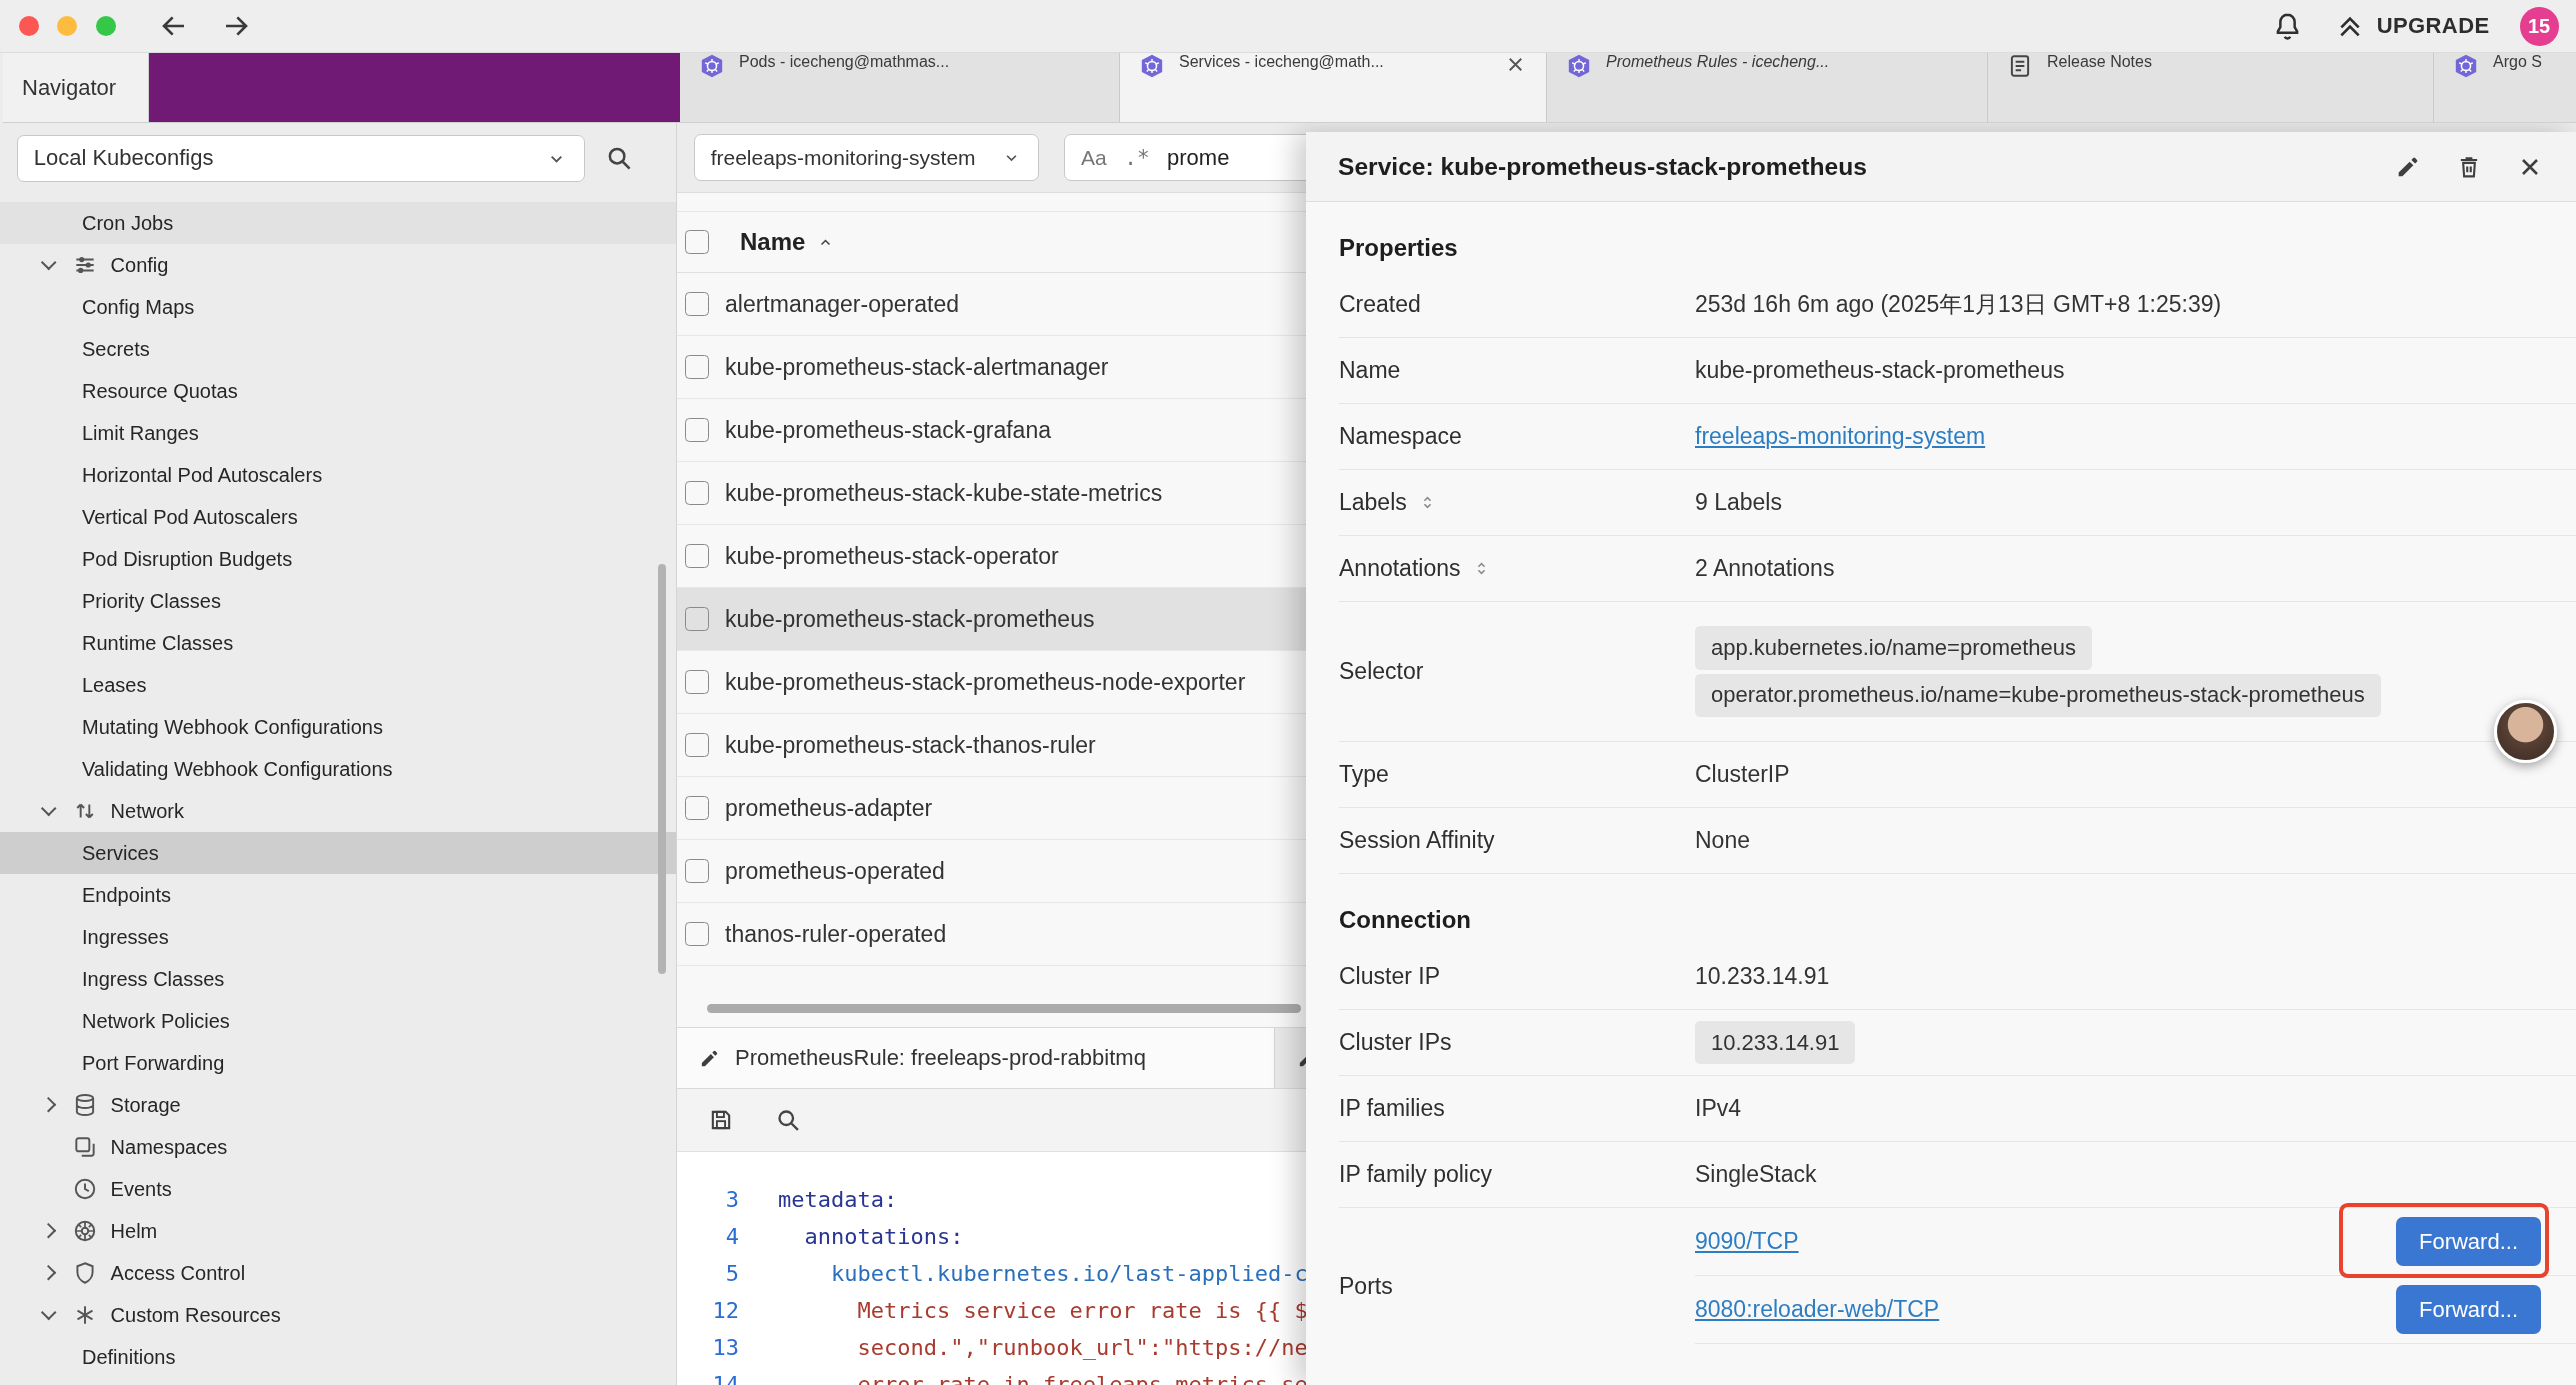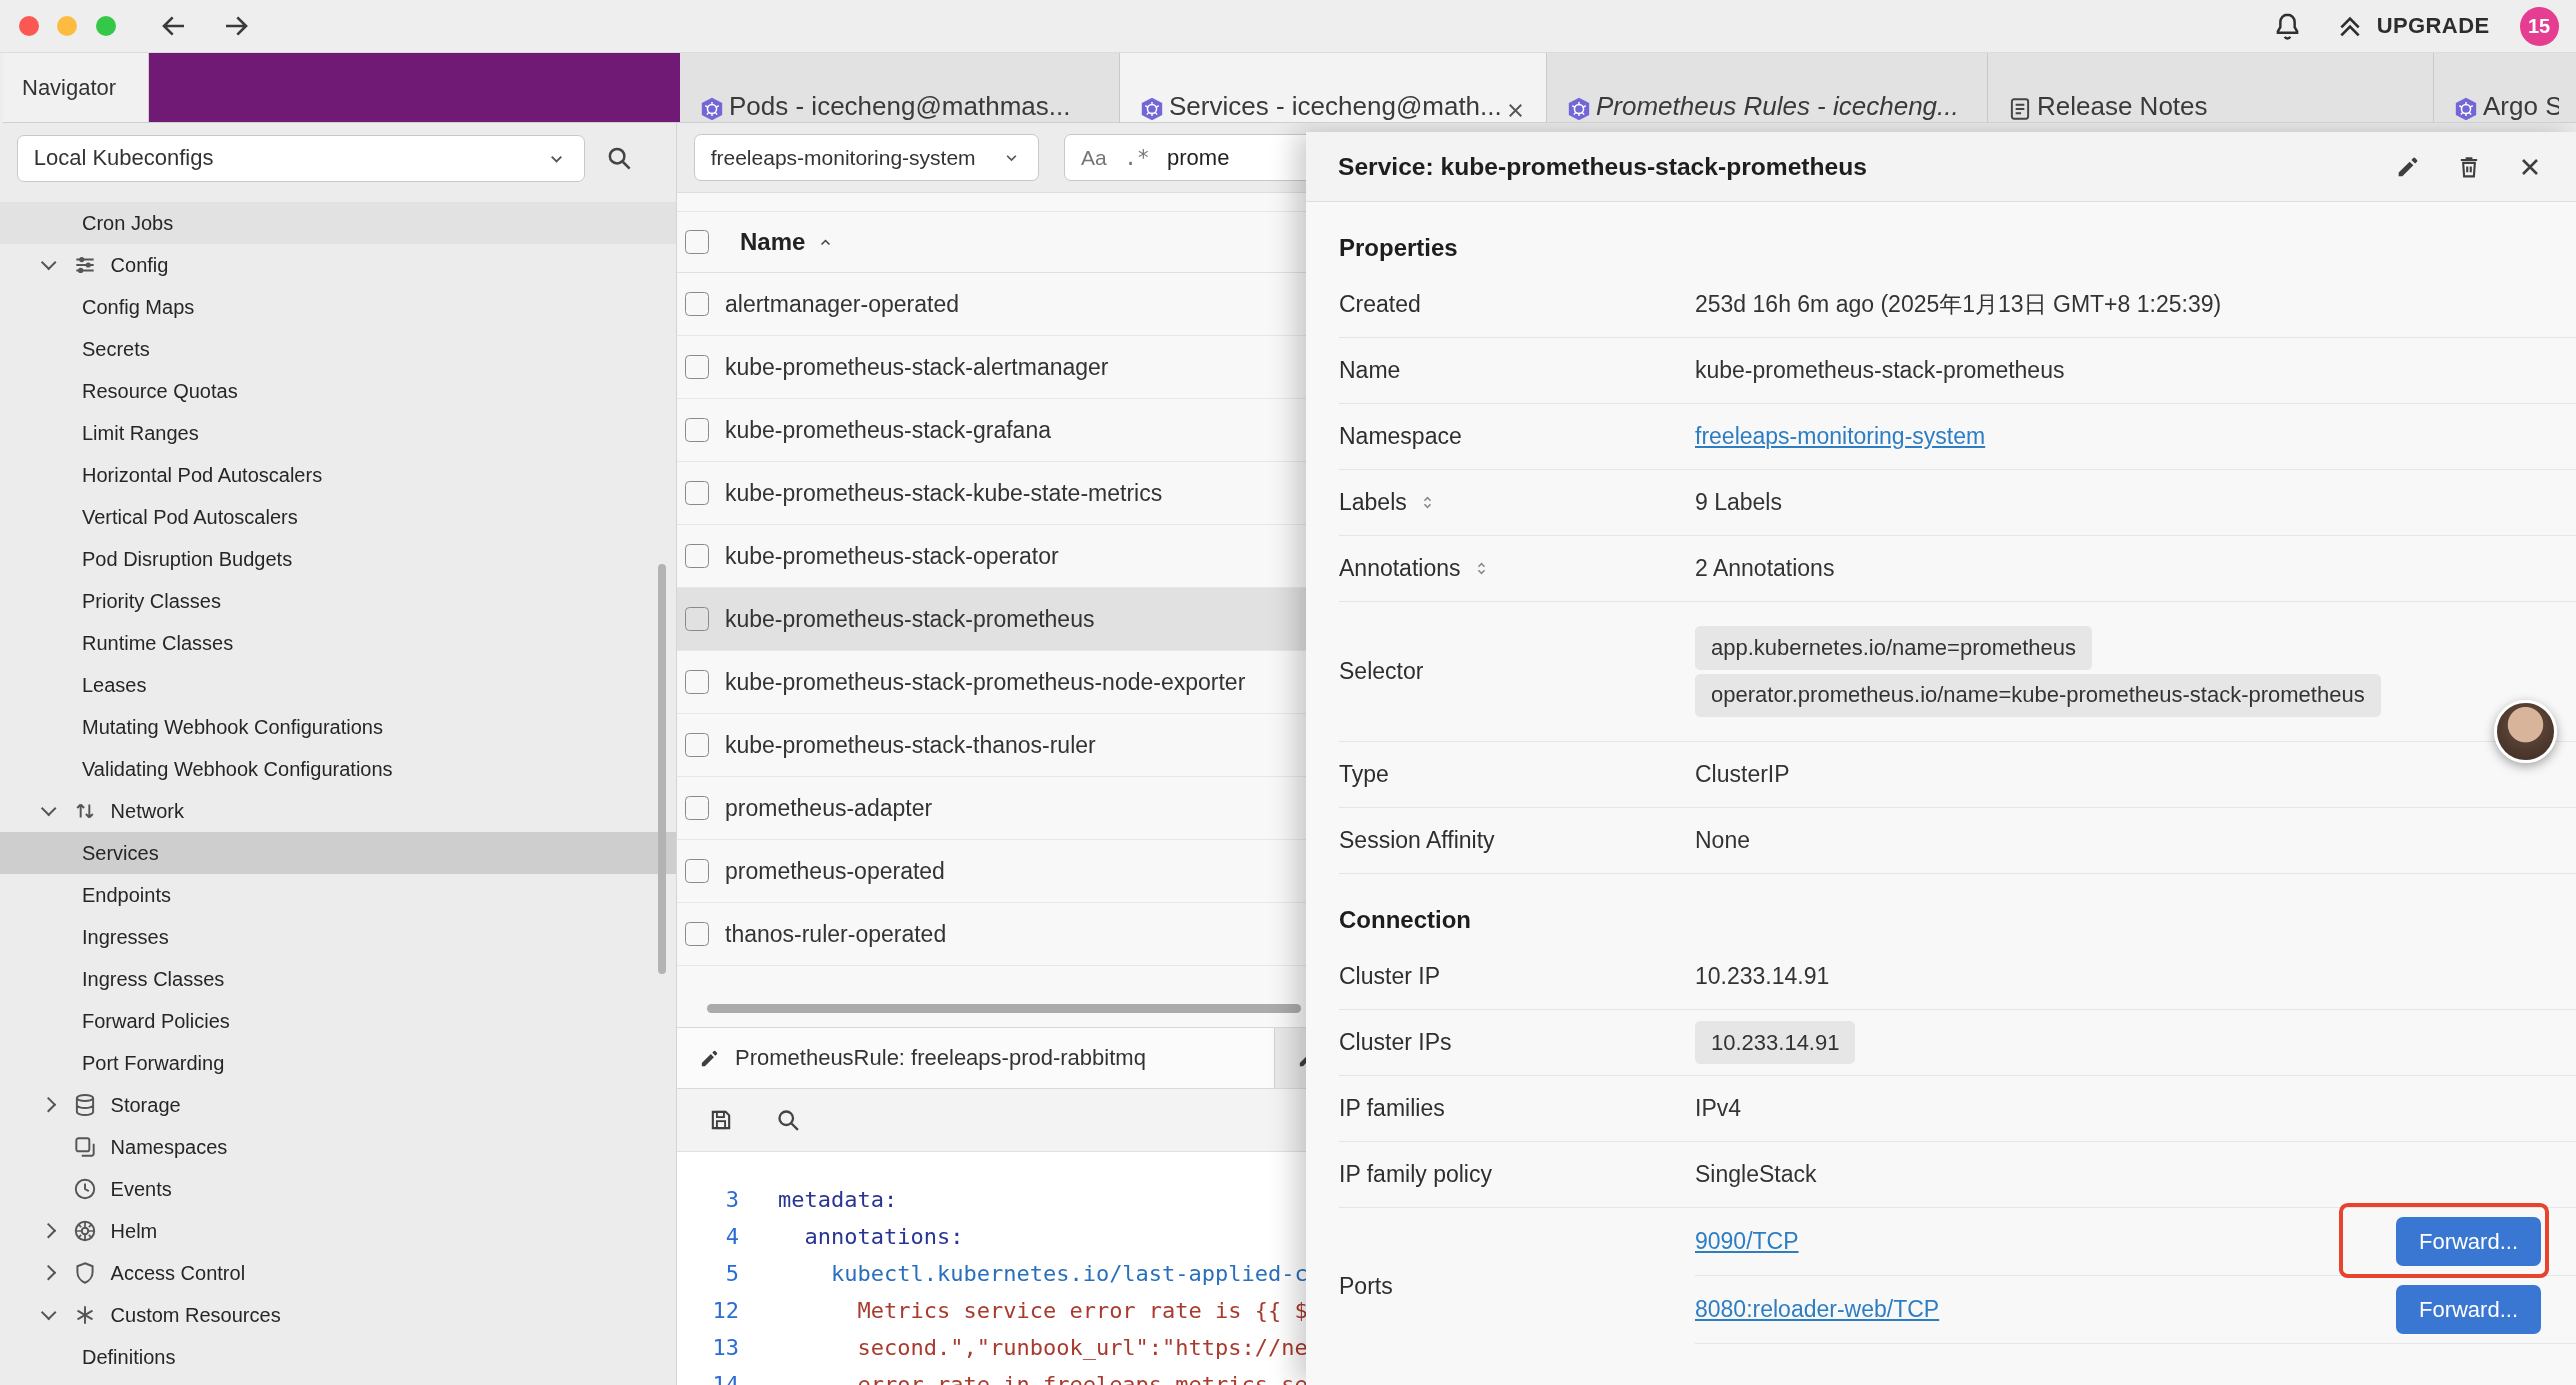--- a/index.html
+++ b/index.html
@@ -15,21 +15,21 @@
   .nav-arrows{display:flex;gap:30px;margin-left:42px}
   .ibtn{background:none;border:none;cursor:pointer;display:flex;align-items:center;justify-content:flex-start;padding:0}
   .right-cluster{margin-left:auto;display:flex;align-items:center;gap:30px;margin-right:17.5px}
   .upgrade{display:flex;align-items:center;gap:10.5px;font-size:22px;font-weight:700;color:#2d2d2d;letter-spacing:0.4px}
   .notif-badge{width:39px;height:39px;border-radius:50%;background:#e53d8f;color:#fff;font-size:20px;font-weight:700;display:flex;align-items:center;justify-content:center}
 
   
   .tabstrip{position:absolute;left:3px;top:53px;width:100%;height:70px;background:#701a75;border-bottom:0.9px solid #cfcfcf;display:flex;z-index:9}
   .nav-tab{width:146px;background:#f1f1f1;border-right:0.9px solid #cfcfcf;display:flex;align-items:center;padding-left:19px;font-size:22px;color:#333}
   .tab-gap{width:531px}
-  .tab{display:flex;align-items:flex-end;gap:4px;padding:0 19px;border-right:0.9px solid #c9c9c9;font-size:26px;color:#3a3a3a;background:#e2e2e2;min-width:0}
+  .tab{display:flex;align-items:flex-start;gap:14px;padding:0 19px;border-right:0.9px solid #c9c9c9;font-size:16px;color:#3a3a3a;background:#e2e2e2;min-width:0}
   .tab.active{background:#f3f3f3}
   .tab .tlabel{flex:1;white-space:nowrap;overflow:hidden}
   .tab.preview .tlabel{font-style:italic}
   .t1{width:440px}.t2{width:427px}.t3{width:441px}.t4{width:446px}.t5{flex:1}
 
   
   .sidebar{position:absolute;left:0;top:123px;width:677px;bottom:0;background:#ececec;border-right:0.9px solid #d4d4d4;z-index:2}
   .side-toolbar{height:70px;display:flex;align-items:center;padding-left:16.7px}
   .select{height:47px;background:#fff;border:0.9px solid #c8c8c8;border-radius:7px;display:flex;align-items:center;padding:0 16px;font-size:22px;color:#333}
   .kc-select{width:568px}
@@ -304,21 +304,21 @@
     <div class="ti child">
         <span>Endpoints</span>
       </div>
     <div class="ti child">
         <span>Ingresses</span>
       </div>
     <div class="ti child">
         <span>Ingress Classes</span>
       </div>
     <div class="ti child">
-        <span>Forward Policies</span>
+        <span>Network Policies</span>
       </div>
     <div class="ti child">
         <span>Port Forwarding</span>
       </div>
 
     <div class="ti group">
       <span class="tchev-wrap">
           <span class="tchev right"></span>
         </span>
       <span class="ti-icon">

